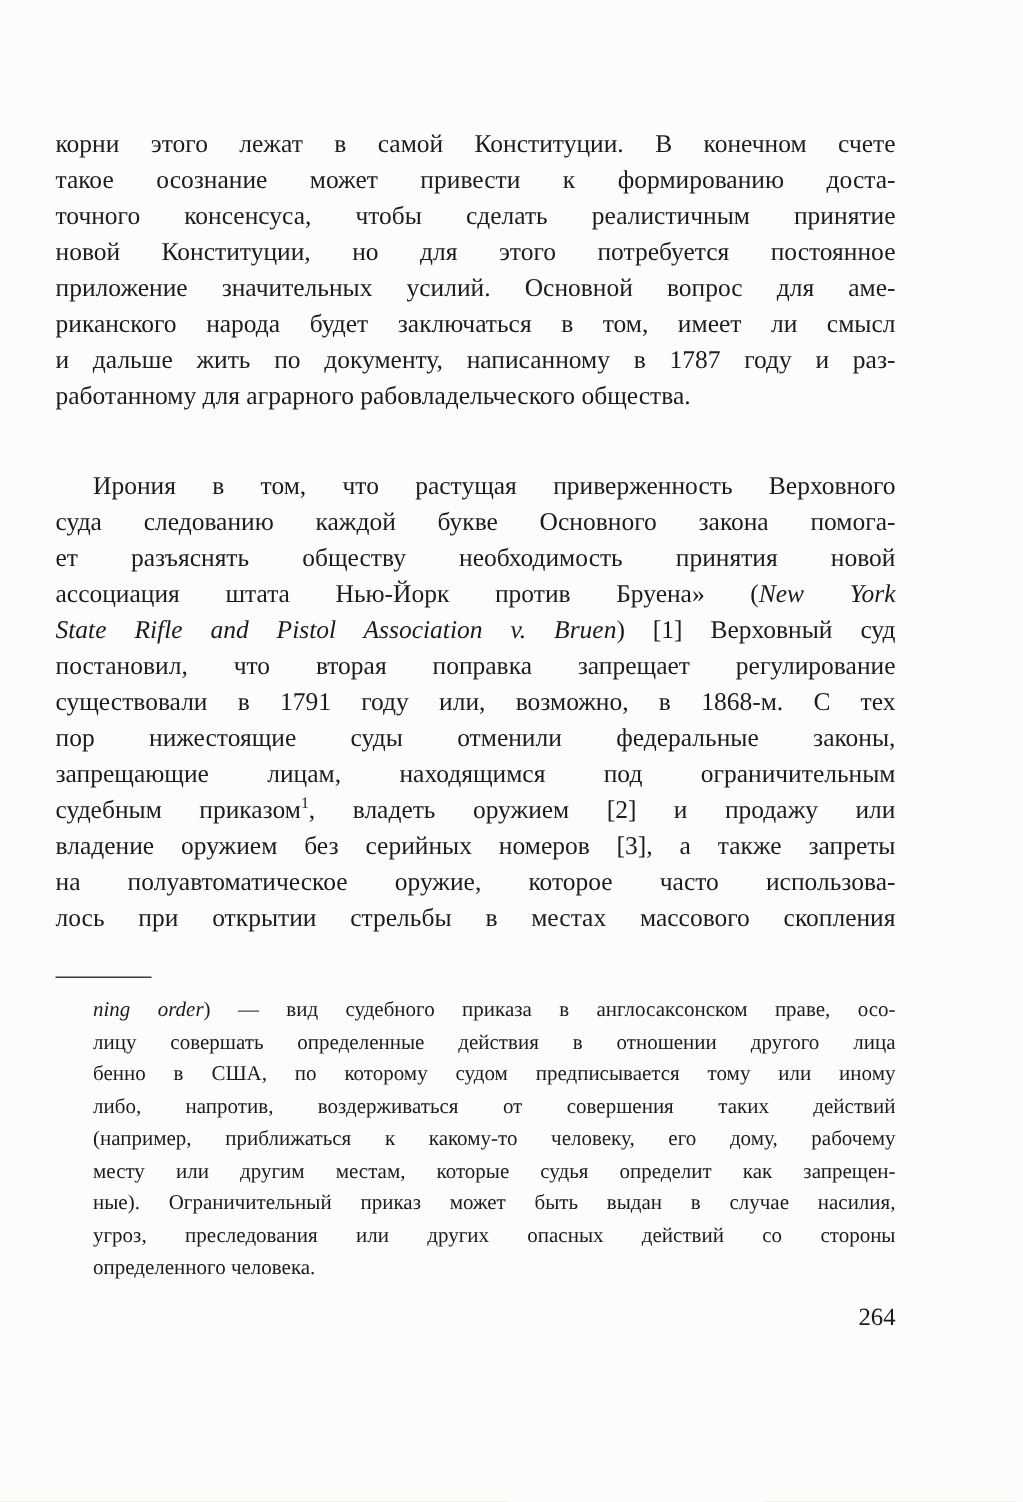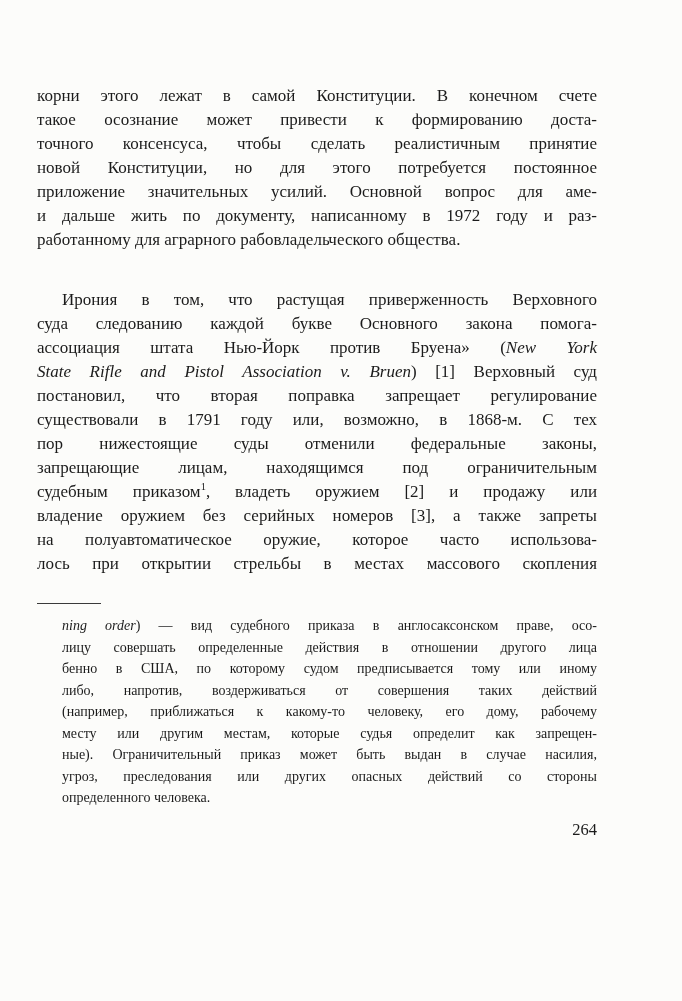--- a/index.html
+++ b/index.html
@@ -27,27 +27,29 @@
 <body>
 
 <div class="page">
 
   <div>
     <div class="line">корни этого лежат в самой Конституции. В конечном счете</div>
     <div class="line">такое осознание может привести к формированию доста-</div>
     <div class="line">точного консенсуса, чтобы сделать реалистичным принятие</div>
     <div class="line">новой Конституции, но для этого потребуется постоянное</div>
     <div class="line">приложение значительных усилий. Основной вопрос для аме-</div>
-    <div class="line">и дальше жить по документу, написанному в 1972 году и раз-</div>
+    <div class="line">риканского народа будет заключаться в том, имеет ли смысл</div>
+    <div class="line">и дальше жить по документу, написанному в 1787 году и раз-</div>
     <div class="line para-end">работанному для аграрного рабовладельческого общества.</div>
   </div>
 
   <div class="p2">
     <div class="line indent">Ирония в том, что растущая приверженность Верховного</div>
     <div class="line">суда следованию каждой букве Основного закона помога-</div>
+    <div class="line">ет разъяснять обществу необходимость принятия новой</div>
     <div class="line"><span>ассоциация штата Нью-Йорк против Бруена» (</span><span class="italic">New York</span></div>
     <div class="line"><span class="italic">State Rifle and Pistol Association v. Bruen</span><span>) [1] Верховный суд</span></div>
     <div class="line">постановил, что вторая поправка запрещает регулирование</div>
     <div class="line">существовали в 1791 году или, возможно, в 1868-м. С тех</div>
     <div class="line">пор нижестоящие суды отменили федеральные законы,</div>
     <div class="line">запрещающие лицам, находящимся под ограничительным</div>
     <div class="line"><span>судебным приказом</span><sup>1</sup><span>, владеть оружием [2] и продажу или</span></div>
     <div class="line">владение оружием без серийных номеров [3], а также запреты</div>
     <div class="line">на полуавтоматическое оружие, которое часто использова-</div>
     <div class="line">лось при открытии стрельбы в местах массового скопления</div>

